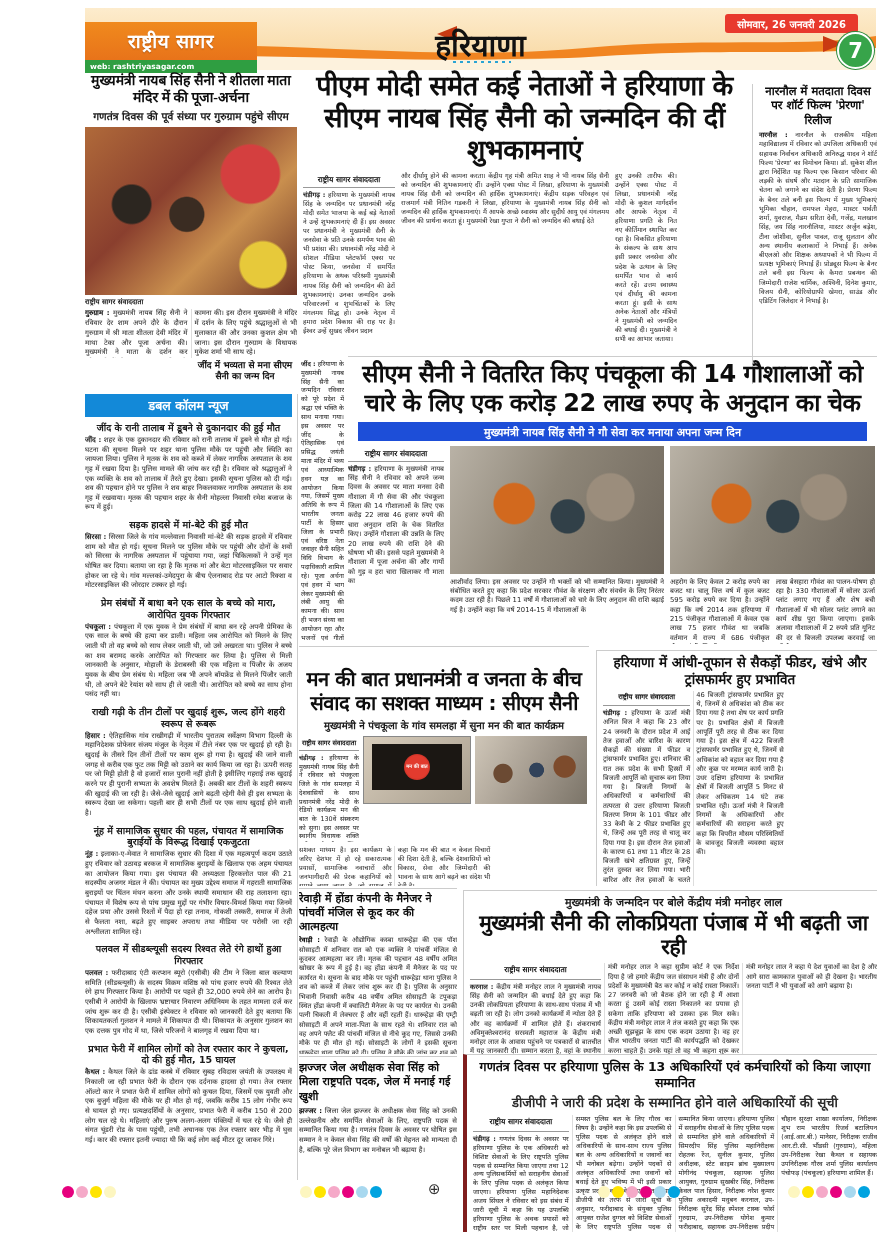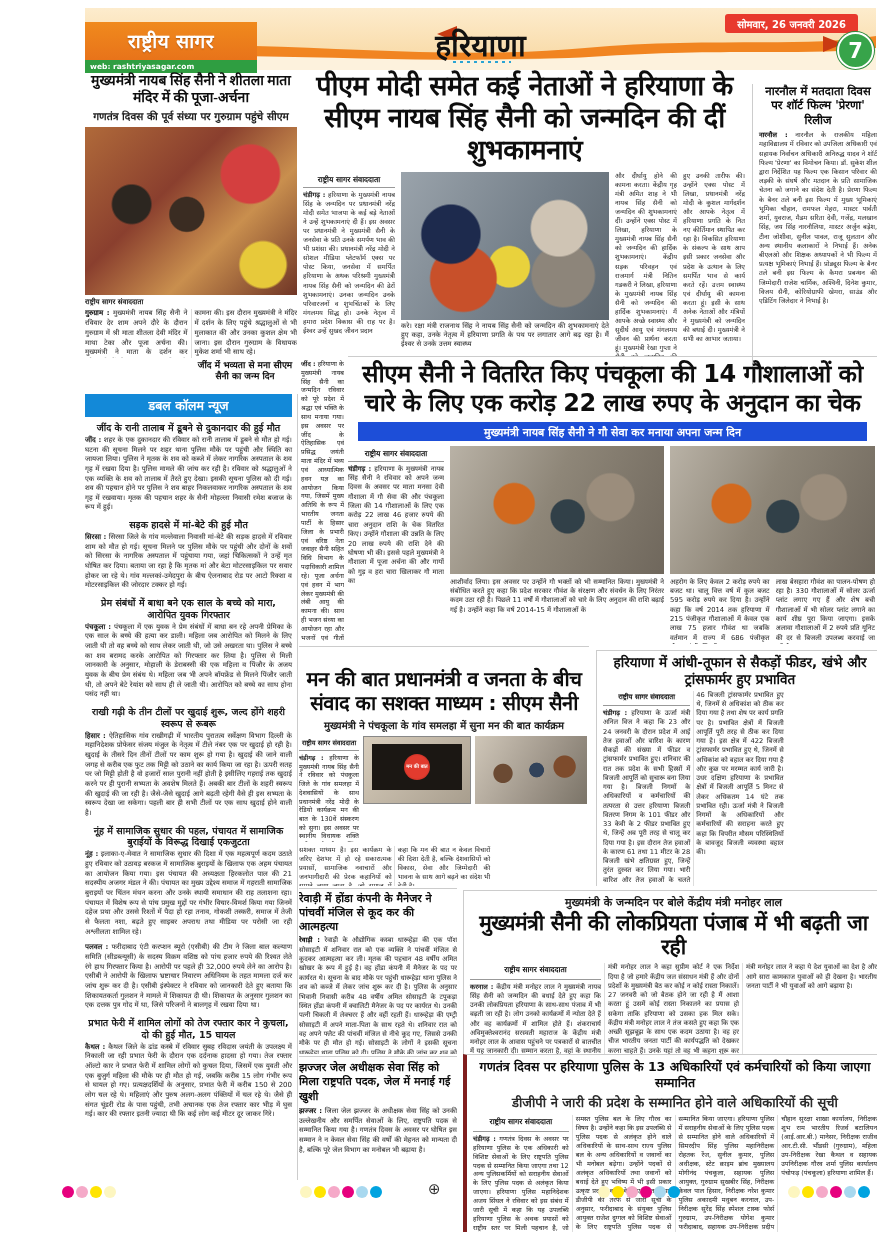--- a/index.html
+++ b/index.html
@@ -212,24 +212,20 @@
   <div id="story-modi">
     <div class="hl hl1">पीएम मोदी समेत कई नेताओं ने हरियाणा के सीएम नायब सिंह सैनी को जन्मदिन की दीं शुभकामनाएं</div>
     <div id="modi-grid">
       <div>
         <div class="byline">राष्ट्रीय सागर संवाददाता</div>
         <div class="tiny-col">
           <b>चंडीगढ़ :</b>
           <span>हरियाणा के मुख्यमंत्री नायब सिंह के जन्मदिन पर प्रधानमंत्री नरेंद्र मोदी समेत भाजपा के कई बड़े नेताओं ने उन्हें शुभकामनाएं दी हैं। इस अवसर पर प्रधानमंत्री ने मुख्यमंत्री सैनी के जनसेवा के प्रति उनके समर्पण भाव की भी प्रशंसा की। प्रधानमंत्री नरेंद्र मोदी ने सोशल मीडिया प्लेटफॉर्म एक्स पर पोस्ट किया, जनसेवा में समर्पित हरियाणा के अथक परिश्रमी मुख्यमंत्री नायब सिंह सैनी को जन्मदिन की ढेरों शुभकामनाएं। उनका जन्मदिन उनके परिवारजनों व शुभचिंतकों के लिए मंगलमय सिद्ध हो। उनके नेतृत्व में हमारा प्रदेश विकास की राह पर है। ईश्वर उन्हें सुखद जीवन प्रदान</span>
         </div>
       </div>
-      <div>
-        <div id="photo-modi" class="photo"></div>
-        <div class="caption">करे। रक्षा मंत्री राजनाथ सिंह ने नायब सिंह सैनी को जन्मदिन की शुभकामनाएं देते हुए कहा, उनके नेतृत्व में हरियाणा प्रगति के पथ पर लगातार आगे बढ़ रहा है। मैं ईश्वर से उनके उत्तम स्वास्थ्य</div>
-      </div>
       <div class="tiny-col">और दीर्घायु होने की कामना करता। केंद्रीय गृह मंत्री अमित शाह ने भी नायब सिंह सैनी को जन्मदिन की शुभकामनाएं दीं। उन्होंने एक्स पोस्ट में लिखा, हरियाणा के मुख्यमंत्री नायब सिंह सैनी को जन्मदिन की हार्दिक शुभकामनाएं। केंद्रीय सड़क परिवहन एवं राजमार्ग मंत्री नितिन गडकरी ने लिखा, हरियाणा के मुख्यमंत्री नायब सिंह सैनी को जन्मदिन की हार्दिक शुभकामनाएं। मैं आपके अच्छे स्वास्थ्य और सुदीर्घ आयु एवं मंगलमय जीवन की प्रार्थना करता हूं। मुख्यमंत्री रेखा गुप्ता ने सैनी को जन्मदिन की बधाई देते</div>
       <div class="tiny-col">हुए उनकी तारीफ की। उन्होंने एक्स पोस्ट में लिखा, प्रधानमंत्री नरेंद्र मोदी के कुशल मार्गदर्शन और आपके नेतृत्व में हरियाणा प्रगति के नित नए कीर्तिमान स्थापित कर रहा है। विकसित हरियाणा के संकल्प के साथ आप इसी प्रकार जनसेवा और प्रदेश के उत्थान के लिए समर्पित भाव से कार्य करते रहें। उत्तम स्वास्थ्य एवं दीर्घायु की कामना करता हूं। इसी के साथ अनेक नेताओं और मंत्रियों ने मुख्यमंत्री को जन्मदिन की बधाई दी। मुख्यमंत्री ने सभी का आभार जताया।</div>
     </div>
   </div>
 
   <div id="story-narnaul">
     <div class="hl hl1">नारनौल में मतदाता दिवस पर शॉर्ट फिल्म 'प्रेरणा' रिलीज</div>
     <div class="body-txt">
       <b>नारनौल :</b>
       <span>नारनौल के राजकीय महिला महाविद्यालय में रविवार को उपजिला अधिकारी एवं सहायक निर्वाचन अधिकारी अनिरुद्ध यादव ने शॉर्ट फिल्म 'प्रेरणा' का विमोचन किया। डॉ. सुकेश शील द्वारा निर्देशित यह फिल्म एक किसान परिवार की लड़की के संघर्ष और मतदान के प्रति सामाजिक चेतना को जगाने का संदेश देती है। प्रेरणा फिल्म के बैनर तले बनी इस फिल्म में मुख्य भूमिकाएं भूमिका चौहान, रामफल मेहरा, मास्टर पार्वती शर्मा, युवराज, मैडम सरिता देवी, गजेंद्र, मलखान सिंह, जय सिंह नारनौलिया, मास्टर अर्जुन बड़ेश, टीना जोशीवा, सुनील पावल, राजू सुलतान और अन्य स्थानीय कलाकारों ने निभाई हैं। अनेक बीएलओ और शिक्षक अध्यापकों ने भी फिल्म में प्रत्यक्ष भूमिकाएं निभाई हैं। प्रोड्यूस फिल्म के बैनर तले बनी इस फिल्म के कैमरा प्रबन्धन की जिम्मेदारी राजेश चार्मिक, अश्विनी, दिनेश कुमार, विजय सैनी, कोरियोग्राफी खेमरा, साउंड और एडिटिंग जिलेदार ने निभाई है।</span>
@@ -253,20 +249,21 @@
     </div>
     <div class="nitem">
       <div class="nh">राखी गढ़ी के तीन टीलों पर खुदाई शुरू, जल्द होंगे शहरी स्वरूप से रूबरू</div>
       <p class="nb"><b>हिसार :</b> <span>ऐतिहासिक गांव राखीगढ़ी में भारतीय पुरातत्व सर्वेक्षण विभाग दिल्ली के महानिदेशक प्रोफेसर संजय मंजुल के नेतृत्व में टीले नंबर एक पर खुदाई हो रही है। खुदाई के तीसरे दिन तीनों टीलों पर काम शुरू हो गया है। खुदाई की जाने वाली जगह से करीब एक फुट तक मिट्टी को उठाने का कार्य किया जा रहा है। ऊपरी सतह पर जो मिट्टी होती है वो हजारों साल पुरानी नहीं होती है इसीलिए गहराई तक खुदाई करने पर ही पुरानी सभ्यता के अवशेष मिलते हैं। अबकी बार टीलों के शहरी स्वरूप की खुदाई की जा रही है। जैसे-जैसे खुदाई आगे बढ़ती रहेगी वैसे ही इस सभ्यता के स्वरूप देखा जा सकेगा। पहली बार ही सभी टीलों पर एक साथ खुदाई होने वाली है।</span></p>
     </div>
     <div class="nitem">
       <div class="nh">नूंह में सामाजिक सुधार की पहल, पंचायत में सामाजिक बुराईयों के विरूद्ध दिखाई एकजुटता</div>
       <p class="nb"><b>नूंह :</b> <span>इलाका-ए-मेवात ने सामाजिक सुधार की दिशा में एक महत्वपूर्ण कदम उठाते हुए रविवार को उठावड़ बरकज में सामाजिक बुराइयों के खिलाफ एक अहम पंचायत का आयोजन किया गया। इस पंचायत की अध्यक्षता हिरकलोत पाल की 21 सदस्यीय अजगर मंडल ने की। पंचायत का मुख्य उद्देश्य समाज में गहराती सामाजिक बुराइयों पर चिंतन मंथन करना और उनके स्थायी समाधान की राह तलाशना रहा। पंचायत में विशेष रूप से पांच प्रमुख मुद्दों पर गंभीर विचार-विमर्श किया गया जिनमें दहेज प्रथा और उससे रिश्तों में पैदा हो रहा तनाव, गोकशी तस्करी, समाज में तेजी से फैलता नशा, बढ़ते हुए साइबर अपराध तथा मीडिया पर परोसी जा रही अश्लीलता शामिल रहे।</span></p>
     </div>
     <div class="nitem">
+      <div class="nh">पलवल में सीडब्ल्यूसी सदस्य रिश्वत लेते रंगे हाथों हुआ गिरफ्तार</div>
       <p class="nb"><b>पलवल :</b> <span>फरीदाबाद एंटी करप्शन ब्यूरो (एसीबी) की टीम ने जिला बाल कल्याण समिति (सीडब्ल्यूसी) के सदस्य विक्रम वशिष्ठ को पांच हजार रुपये की रिश्वत लेते रंगे हाथ गिरफ्तार किया है। आरोपी पर पहले ही 32,000 रुपये लेने का आरोप है। एसीबी ने आरोपी के खिलाफ भ्रष्टाचार निवारण अधिनियम के तहत मामला दर्ज कर जांच शुरू कर दी है। एसीबी इंस्पेक्टर ने रविवार को जानकारी देते हुए बताया कि शिकायतकर्ता गुलशन ने मामले में शिकायत दी थी। शिकायत के अनुसार गुलशन का एक दत्तक पुत्र गोद में था, जिसे परिजनों ने बालगृह में रखवा दिया था।</span></p>
     </div>
     <div class="nitem">
       <div class="nh">प्रभात फेरी में शामिल लोगों को तेज रफ्तार कार ने कुचला, दो की हुई मौत, 15 घायल</div>
       <p class="nb"><b>कैथल :</b> <span>कैथल जिले के ढांड कस्बे में रविवार सुबह रविदास जयंती के उपलक्ष्य में निकाली जा रही प्रभात फेरी के दौरान एक दर्दनाक हादसा हो गया। तेज रफ्तार ऑल्टो कार ने प्रभात फेरी में शामिल लोगों को कुचल दिया, जिसमें एक युवती और एक बुजुर्ग महिला की मौके पर ही मौत हो गई, जबकि करीब 15 लोग गंभीर रूप से घायल हो गए। प्रत्यक्षदर्शियों के अनुसार, प्रभात फेरी में करीब 150 से 200 लोग चल रहे थे। महिलाएं और पुरुष अलग-अलग पंक्तियों में चल रहे थे। जैसे ही संगत चूंडरी रोड के पास पहुंची, तभी अचानक एक तेज रफ्तार कार भीड़ में घुस गई। कार की रफ्तार इतनी ज्यादा थी कि कई लोग कई मीटर दूर जाकर गिरे।</span></p>
     </div>
   </div>
 
   <div id="story-gaushala">
     <div class="hl hl1">सीएम सैनी ने वितरित किए पंचकूला की 14 गौशालाओं को चारे के लिए एक करोड़ 22 लाख रुपए के अनुदान का चेक</div>

